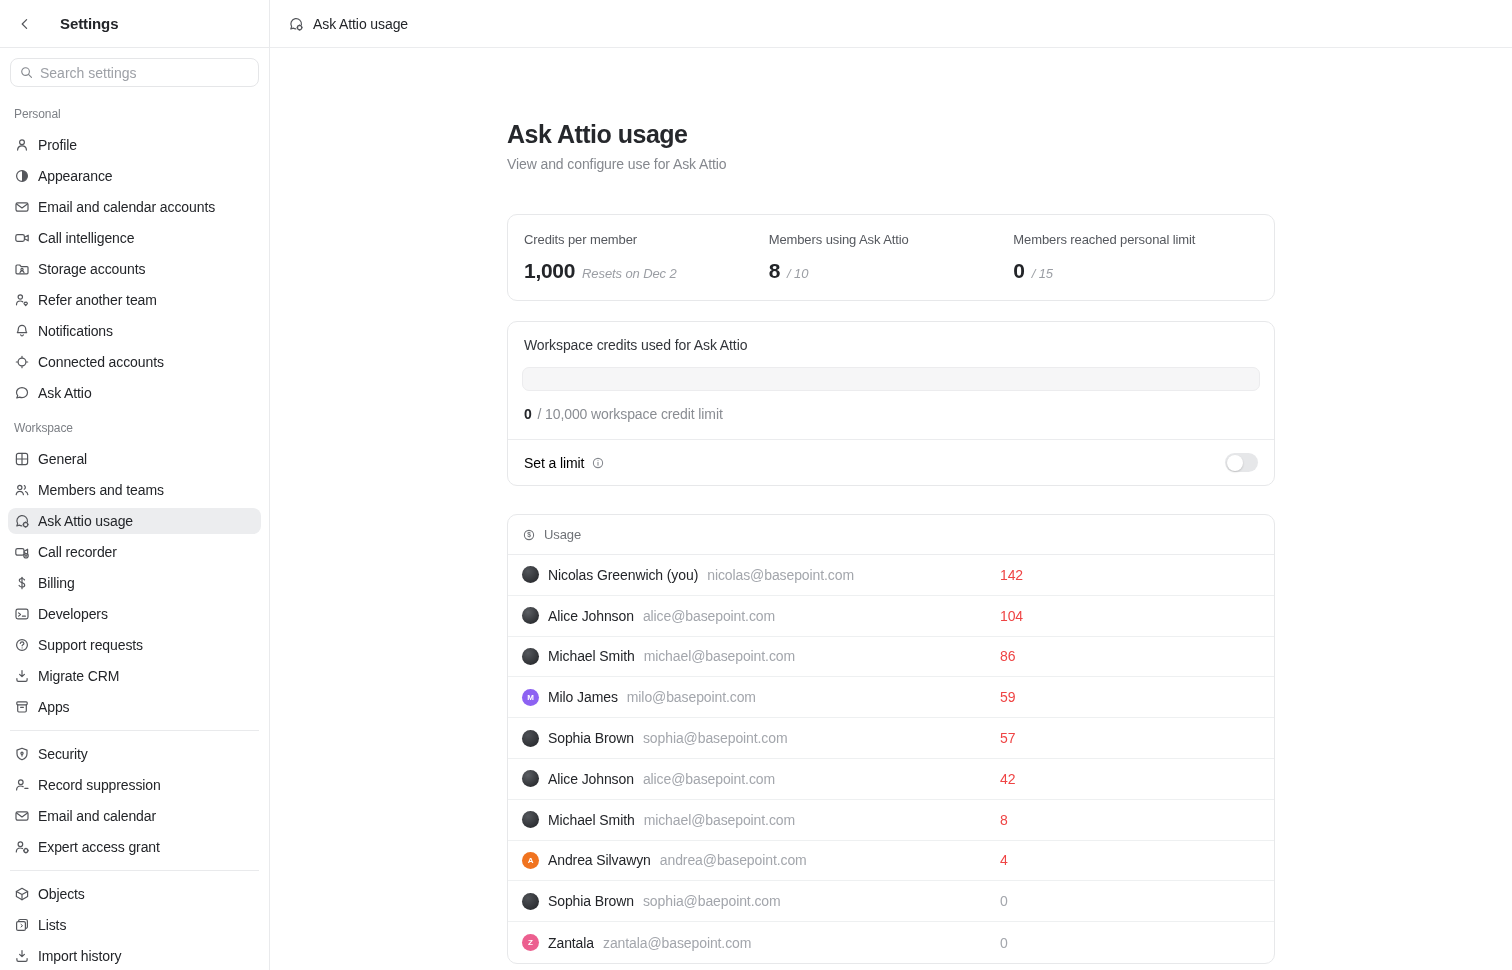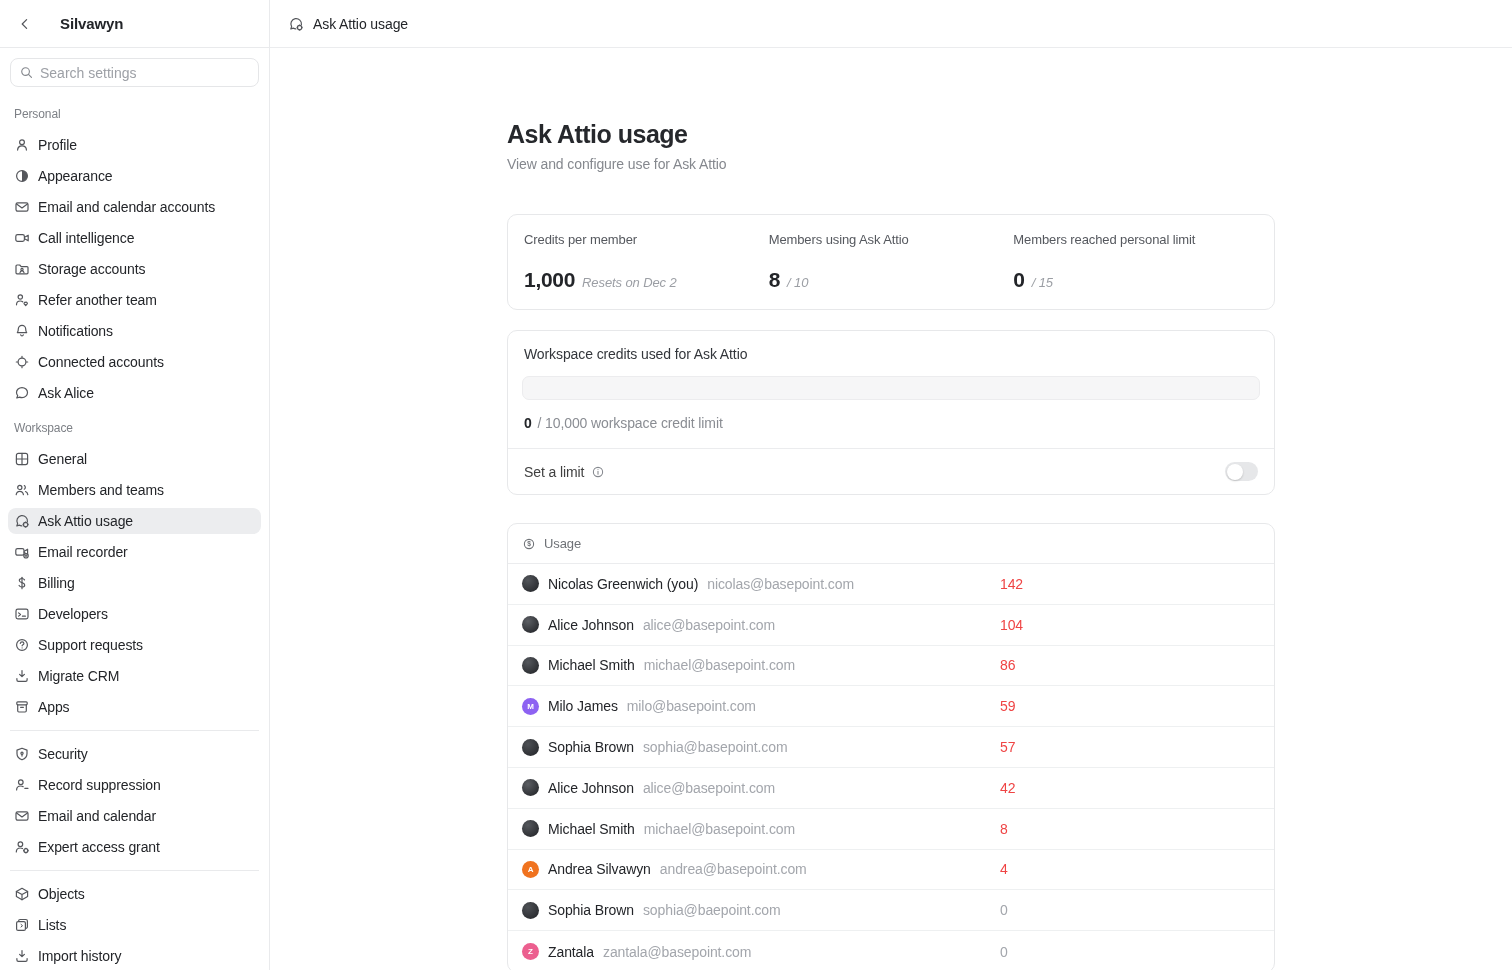--- a/index.html
+++ b/index.html
@@ -38,34 +38,34 @@
   .content { width:768px; margin:0 auto; padding-top:72px; }
 
   .page-title { font-size:25px; font-weight:700; letter-spacing:-0.5px; color:#26282c; }
   .page-sub { font-size:14px; color:#85888e; margin-top:7px; }
 
   .card { border:1px solid #e7e8ea; border-radius:10px; background:#fff; }
 
   
   .stats { margin-top:42px; padding:17px 16px; display:grid; grid-template-columns:1fr 1fr 1fr; }
   .stat-label { font-size:13px; color:#55585e; }
-  .stat-row { margin-top:21px; display:flex; align-items:baseline; gap:7px; }
+  .stat-row { margin-top:12px; display:flex; align-items:baseline; gap:7px; }
   .stat-value { font-size:21px; font-weight:700; color:#232529; letter-spacing:-0.3px; }
   .stat-suffix { font-size:13px; color:#9b9ea4;font-style:italic; }
 
   
   .credits { margin-top:20px; }
   .credits-top { padding:15px 14px 17px 14px; }
   .credits-title { font-size:14px; font-weight:500; color:#33363b; padding:0 2px; }
   .progress-track { margin-top:14px; height:24px; border:1px solid #ececee; background:#f6f6f7; border-radius:7px; position:relative; overflow:hidden; }
   .progress-fill { position:absolute; left:0; top:0; bottom:0; background:#232529; border-radius:7px; }
   .credits-usage { margin-top:15px; font-size:14px; color:#8a8d93; padding:0 2px; }
   .credits-usage b { color:#232529; font-weight:700; margin-right:2px; }
   .limit-row { border-top:1px solid #ebecee; height:46px; display:flex; align-items:center; padding:0 16px; }
-  .limit-label { font-size:14px; font-weight:500; color:#404040; }
+  .limit-label { font-size:14px; font-weight:500; color:#000000; }
   .limit-info { margin-left:7px; display:flex; }
   .toggle { margin-left:auto; width:33px; height:19px; border-radius:10px; background:#e6e7e9; position:relative; cursor:pointer; }
   .toggle .knob { position:absolute; top:1.5px; left:1.5px; width:16px; height:16px; border-radius:50%; background:#fff; box-shadow:0 1px 2px rgba(0,0,0,.18); }
 
   
   .table { margin-top:28px; margin-bottom:26px; overflow:hidden; }
   .t-head { height:40px; display:grid; grid-template-columns:1fr 260px; align-items:center; padding:0 14px; border-bottom:1px solid #ebecee; }
   .t-hcell { display:flex; align-items:center; gap:8px; font-size:13px; color:#6f7277; }
   .t-row { height:40.8px; display:grid; grid-template-columns:1fr 260px; align-items:center; padding:0 14px; border-bottom:1px solid #eef0f1; }
   .t-row:last-child { border-bottom:none; }
@@ -81,21 +81,21 @@
 
 <aside class="sidebar">
   <div class="sb-header">
     <div class="back-btn">
       <span class="ic">
           <svg width="16" height="16" viewBox="0 0 16 16" fill="none" stroke="#54565b" stroke-width="1.2" stroke-linecap="round" stroke-linejoin="round">
             <path d="M9.6 3.6 5.2 8l4.4 4.4"></path>
           </svg>
         </span>
     </div>
-    <div class="sb-title">Silvawyn</div>
+    <div class="sb-title">Settings</div>
   </div>
   <div class="sb-search-wrap">
     <div class="sb-search">
       <span class="ic">
           <svg width="15" height="15" viewBox="0 0 16 16" fill="none" stroke="#85888e" stroke-width="1.2" stroke-linecap="round" stroke-linejoin="round">
             <circle cx="7" cy="7" r="4.1"></circle>
             <path d="M10.1 10.1 13.3 13.3"></path>
           </svg>
         </span>
       <input type="text" placeholder="Search settings" style="">
@@ -176,21 +176,21 @@
           </svg>
         </span>
         <span class="lbl">Connected accounts</span>
       </div>
       <div class="nav-item">
         <span class="ic">
           <svg width="16" height="16" viewBox="0 0 16 16" fill="none" stroke="#54565b" stroke-width="1.2" stroke-linecap="round" stroke-linejoin="round">
             <path d="M8 2.6c3.1 0 5.5 2.2 5.5 5S11.1 12.6 8 12.6c-.9 0-1.7-.2-2.4-.5L2.8 13l.9-2.4a4.8 4.8 0 0 1-1.2-3C2.5 4.8 4.9 2.6 8 2.6z"></path>
           </svg>
         </span>
-        <span class="lbl">Ask Alice</span>
+        <span class="lbl">Ask Attio</span>
       </div>
       <div class="nav-label">Workspace</div>
       <div class="nav-item">
         <span class="ic">
           <svg width="16" height="16" viewBox="0 0 16 16" fill="none" stroke="#54565b" stroke-width="1.2" stroke-linecap="round" stroke-linejoin="round">
             <rect x="2.4" y="2.4" width="11.2" height="11.2" rx="2"></rect>
             <path d="M8 2.4v11.2M2.4 8h11.2"></path>
           </svg>
         </span>
         <span class="lbl">General</span>
@@ -217,21 +217,21 @@
       </div>
       <div class="nav-item">
         <span class="ic">
           <svg width="16" height="16" viewBox="0 0 16 16" fill="none" stroke="#54565b" stroke-width="1.2" stroke-linecap="round" stroke-linejoin="round">
             <rect x="1.8" y="4.6" width="8.2" height="6.6" rx="1.7"></rect>
             <path d="M10.2 7.2 13.6 5.2v5.4L10.2 8.6"></path>
             <circle cx="12" cy="11.8" r="2.2" fill="#fff"></circle>
             <path d="M12 10.7v2.2M10.9 11.8h2.2" stroke-width="1"></path>
           </svg>
         </span>
-        <span class="lbl">Email recorder</span>
+        <span class="lbl">Call recorder</span>
       </div>
       <div class="nav-item">
         <span class="ic">
           <svg width="16" height="16" viewBox="0 0 16 16" fill="none" stroke="#54565b" stroke-width="1.2" stroke-linecap="round" stroke-linejoin="round">
             <path d="M8 2.3v11.4"></path>
             <path d="M10.5 4.9c-.5-.9-1.4-1.4-2.5-1.4-1.6 0-2.7.8-2.7 2 0 2.8 5.4 1.6 5.4 4.4 0 1.3-1.2 2.1-2.8 2.1-1.3 0-2.3-.6-2.8-1.5"></path>
           </svg>
         </span>
         <span class="lbl">Billing</span>
       </div>

